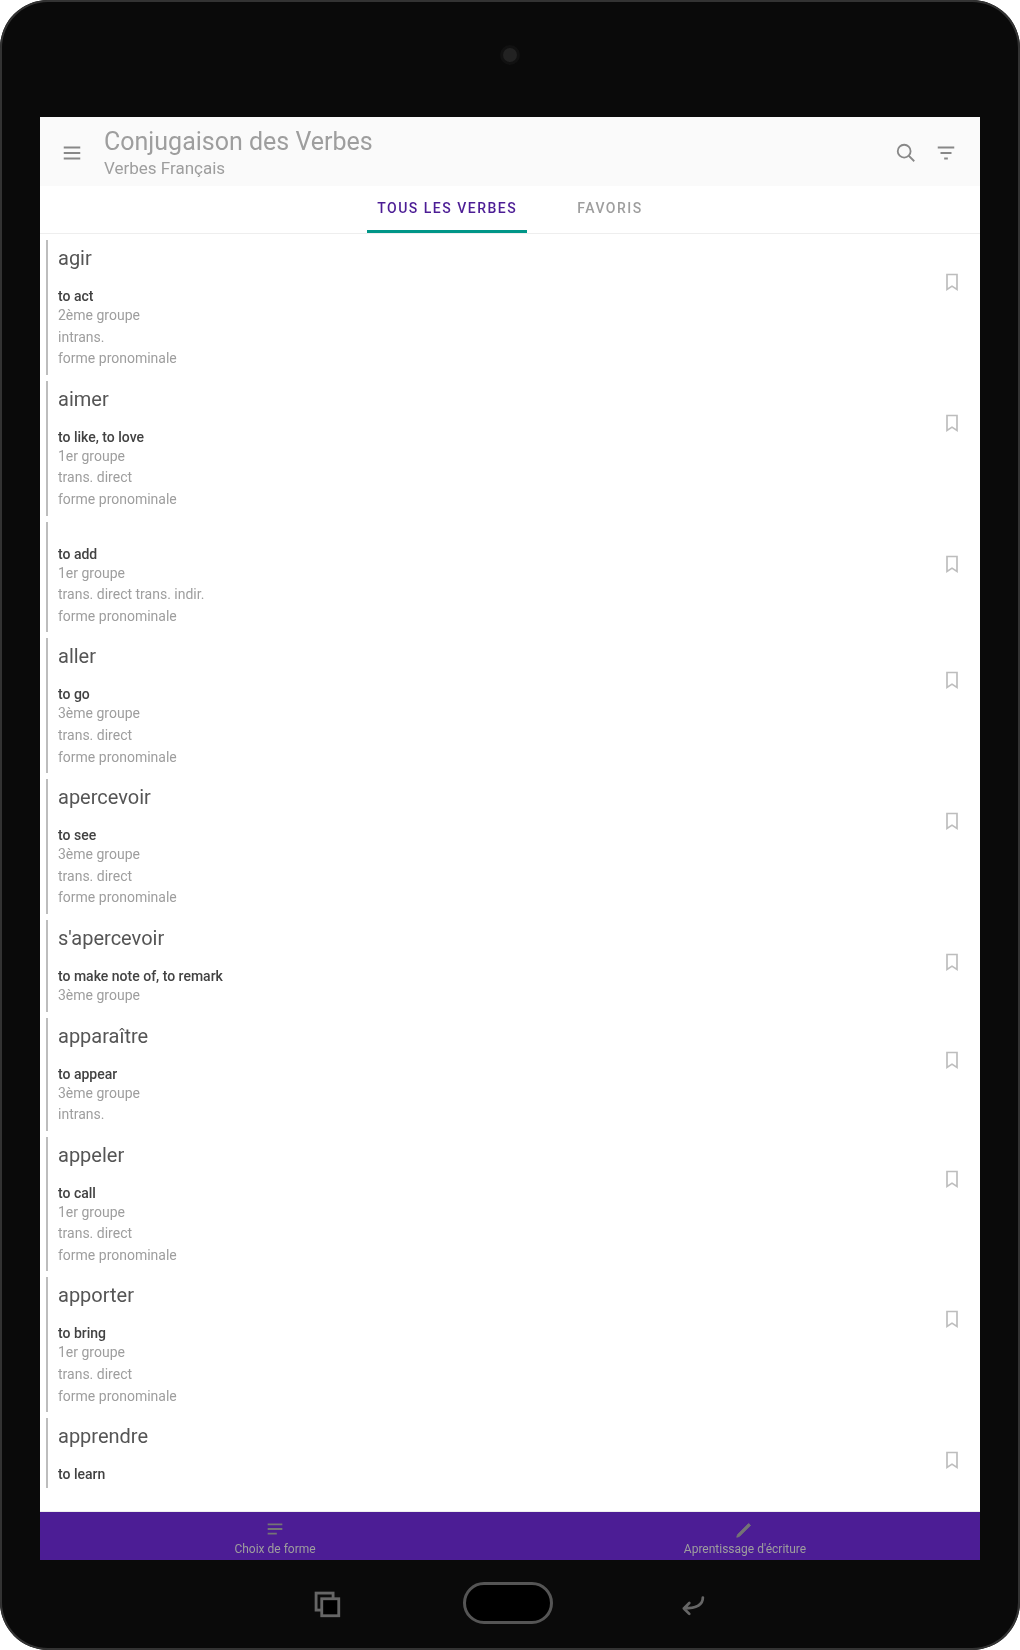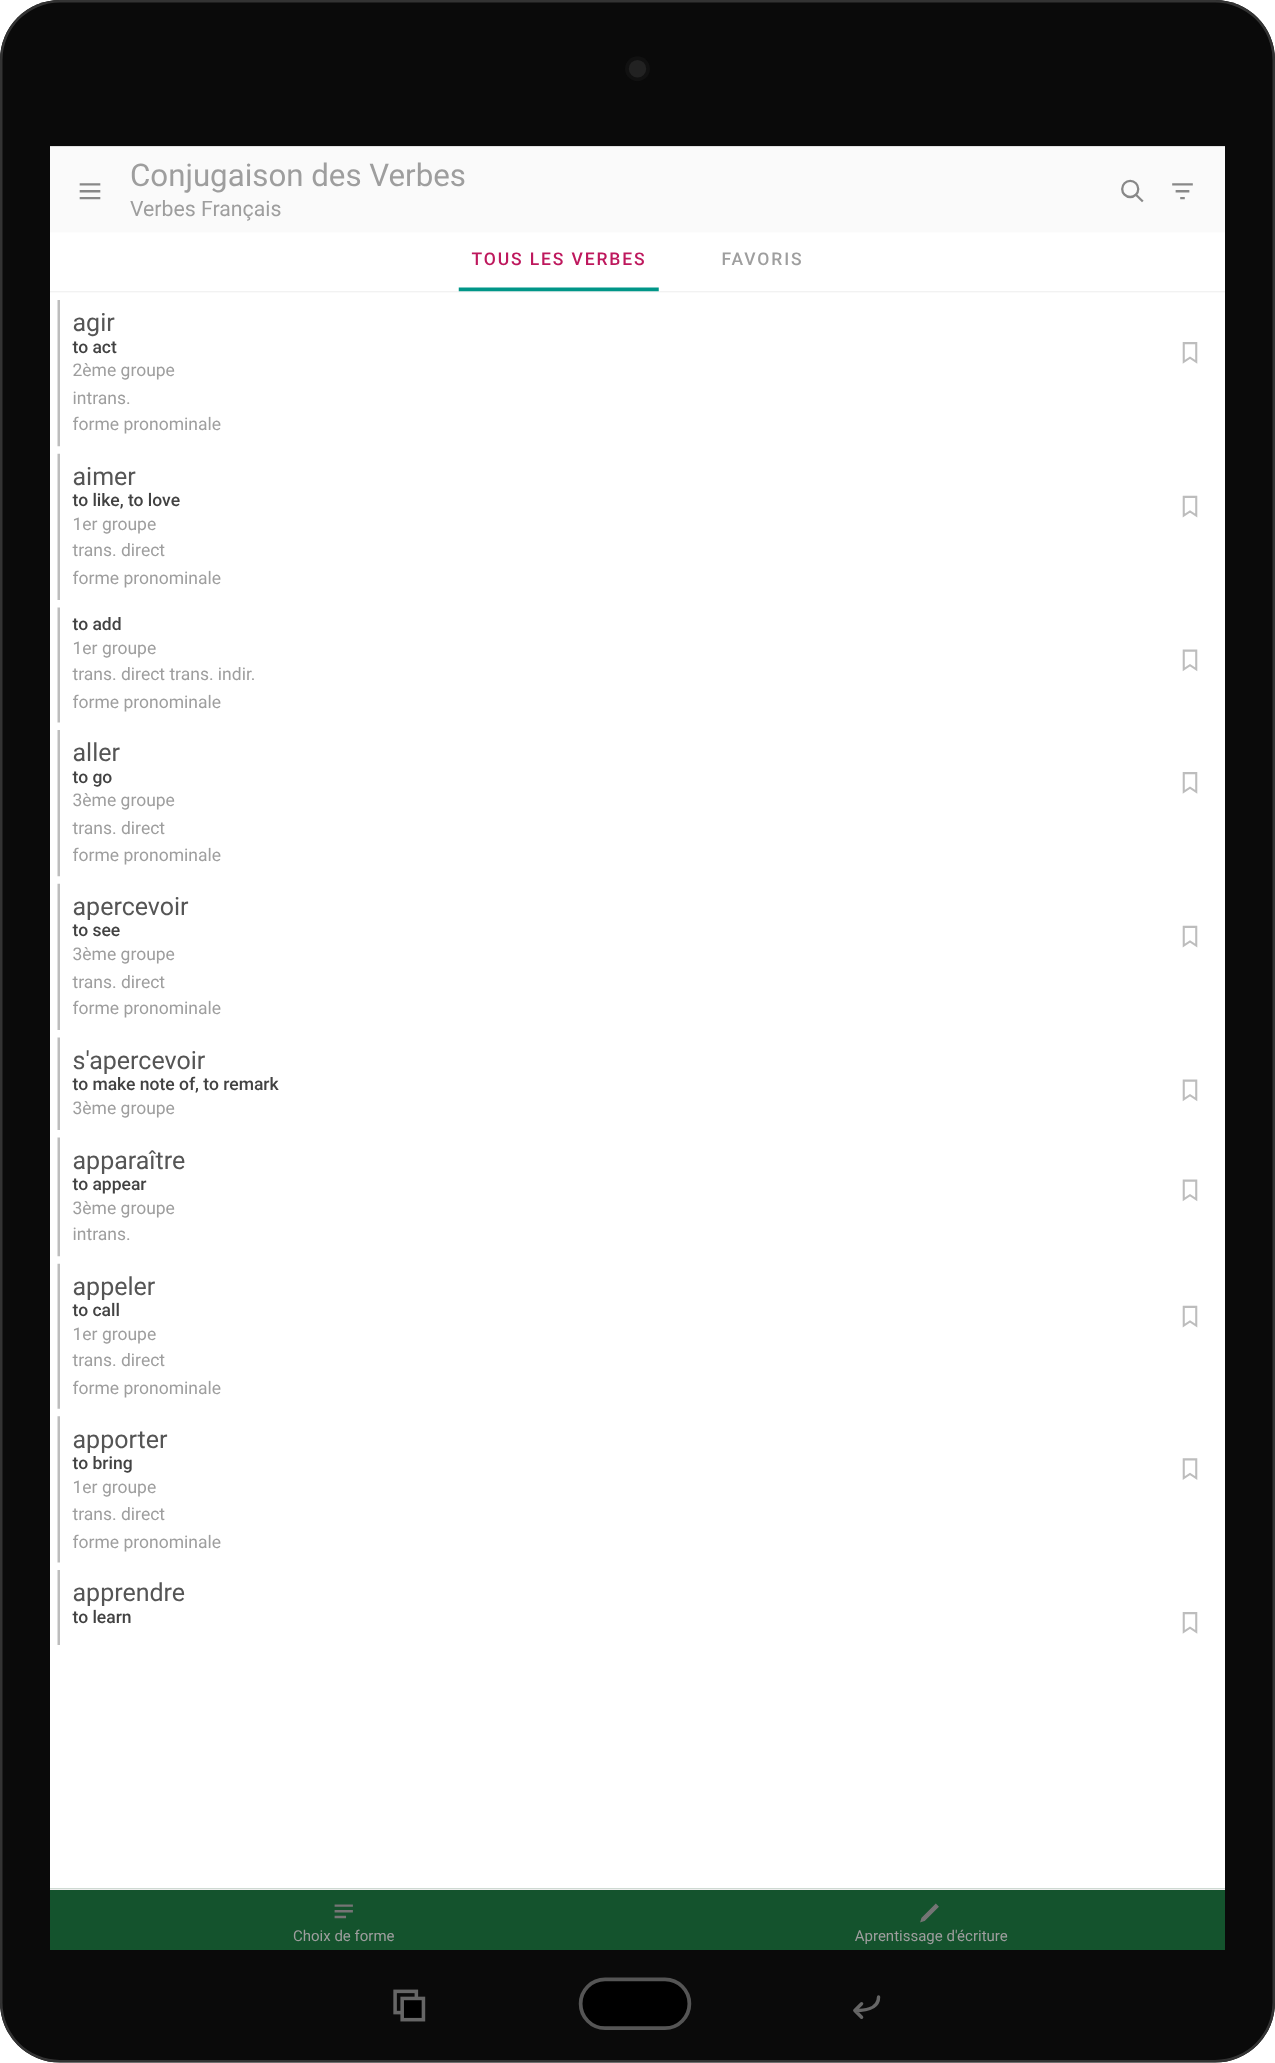--- a/index.html
+++ b/index.html
@@ -62,39 +62,39 @@
   .tab {
     padding: 14px 10px;
     font-size: 14px;
     letter-spacing: 1.5px;
     color: #9e9e9e;
     text-transform: uppercase;
     font-weight: 500;
     cursor: pointer;
     border-bottom: 3px solid transparent;
   }
-  .tab.active { color: #be185d; border-bottom-color: #009688; }
+  .tab.active { color: #4c1d95; border-bottom-color: #009688; }
   
   .list { flex:1; overflow-y:hidden; background:#fff; }
   .row {
     display:flex;
     align-items:flex-start;
     border-left: 2px solid #bdbdbd;
     margin: 6px 0 0 6px;
     padding: 6px 14px 6px 10px;
   }
   .row-body { flex:1; }
   .verb { font-size: 20px; color: #555; }
-  .trans { font-size: 14px; color: #424242; margin-top:0; font-weight:500;}
+  .trans { font-size: 14px; color: #424242; margin-top:18px; font-weight:500;}
   .meta { font-size: 14px; color: #9e9e9e; line-height:1.4; margin-top:2px;}
   .bookmark { width: 28px; display:flex; justify-content:center; align-items:flex-start; padding-top:24px; cursor:pointer;}
   
   .bottombar {
     display:flex;
-    background:#14532d;
+    background:#4c1d95;
     border-top:1px solid #eee;
     padding: 6px 0 4px 0;
     justify-content:space-around;
   }
   .bitem { flex:1; display:flex; flex-direction:column; align-items:center; gap:2px; cursor:pointer;}
   .bitem .blabel { font-size:12px; color:#9e9e9e; }
   .bicon { width:22px; height:22px; fill:#757575; stroke:#757575; }
   
   .hw {
     position:absolute;

